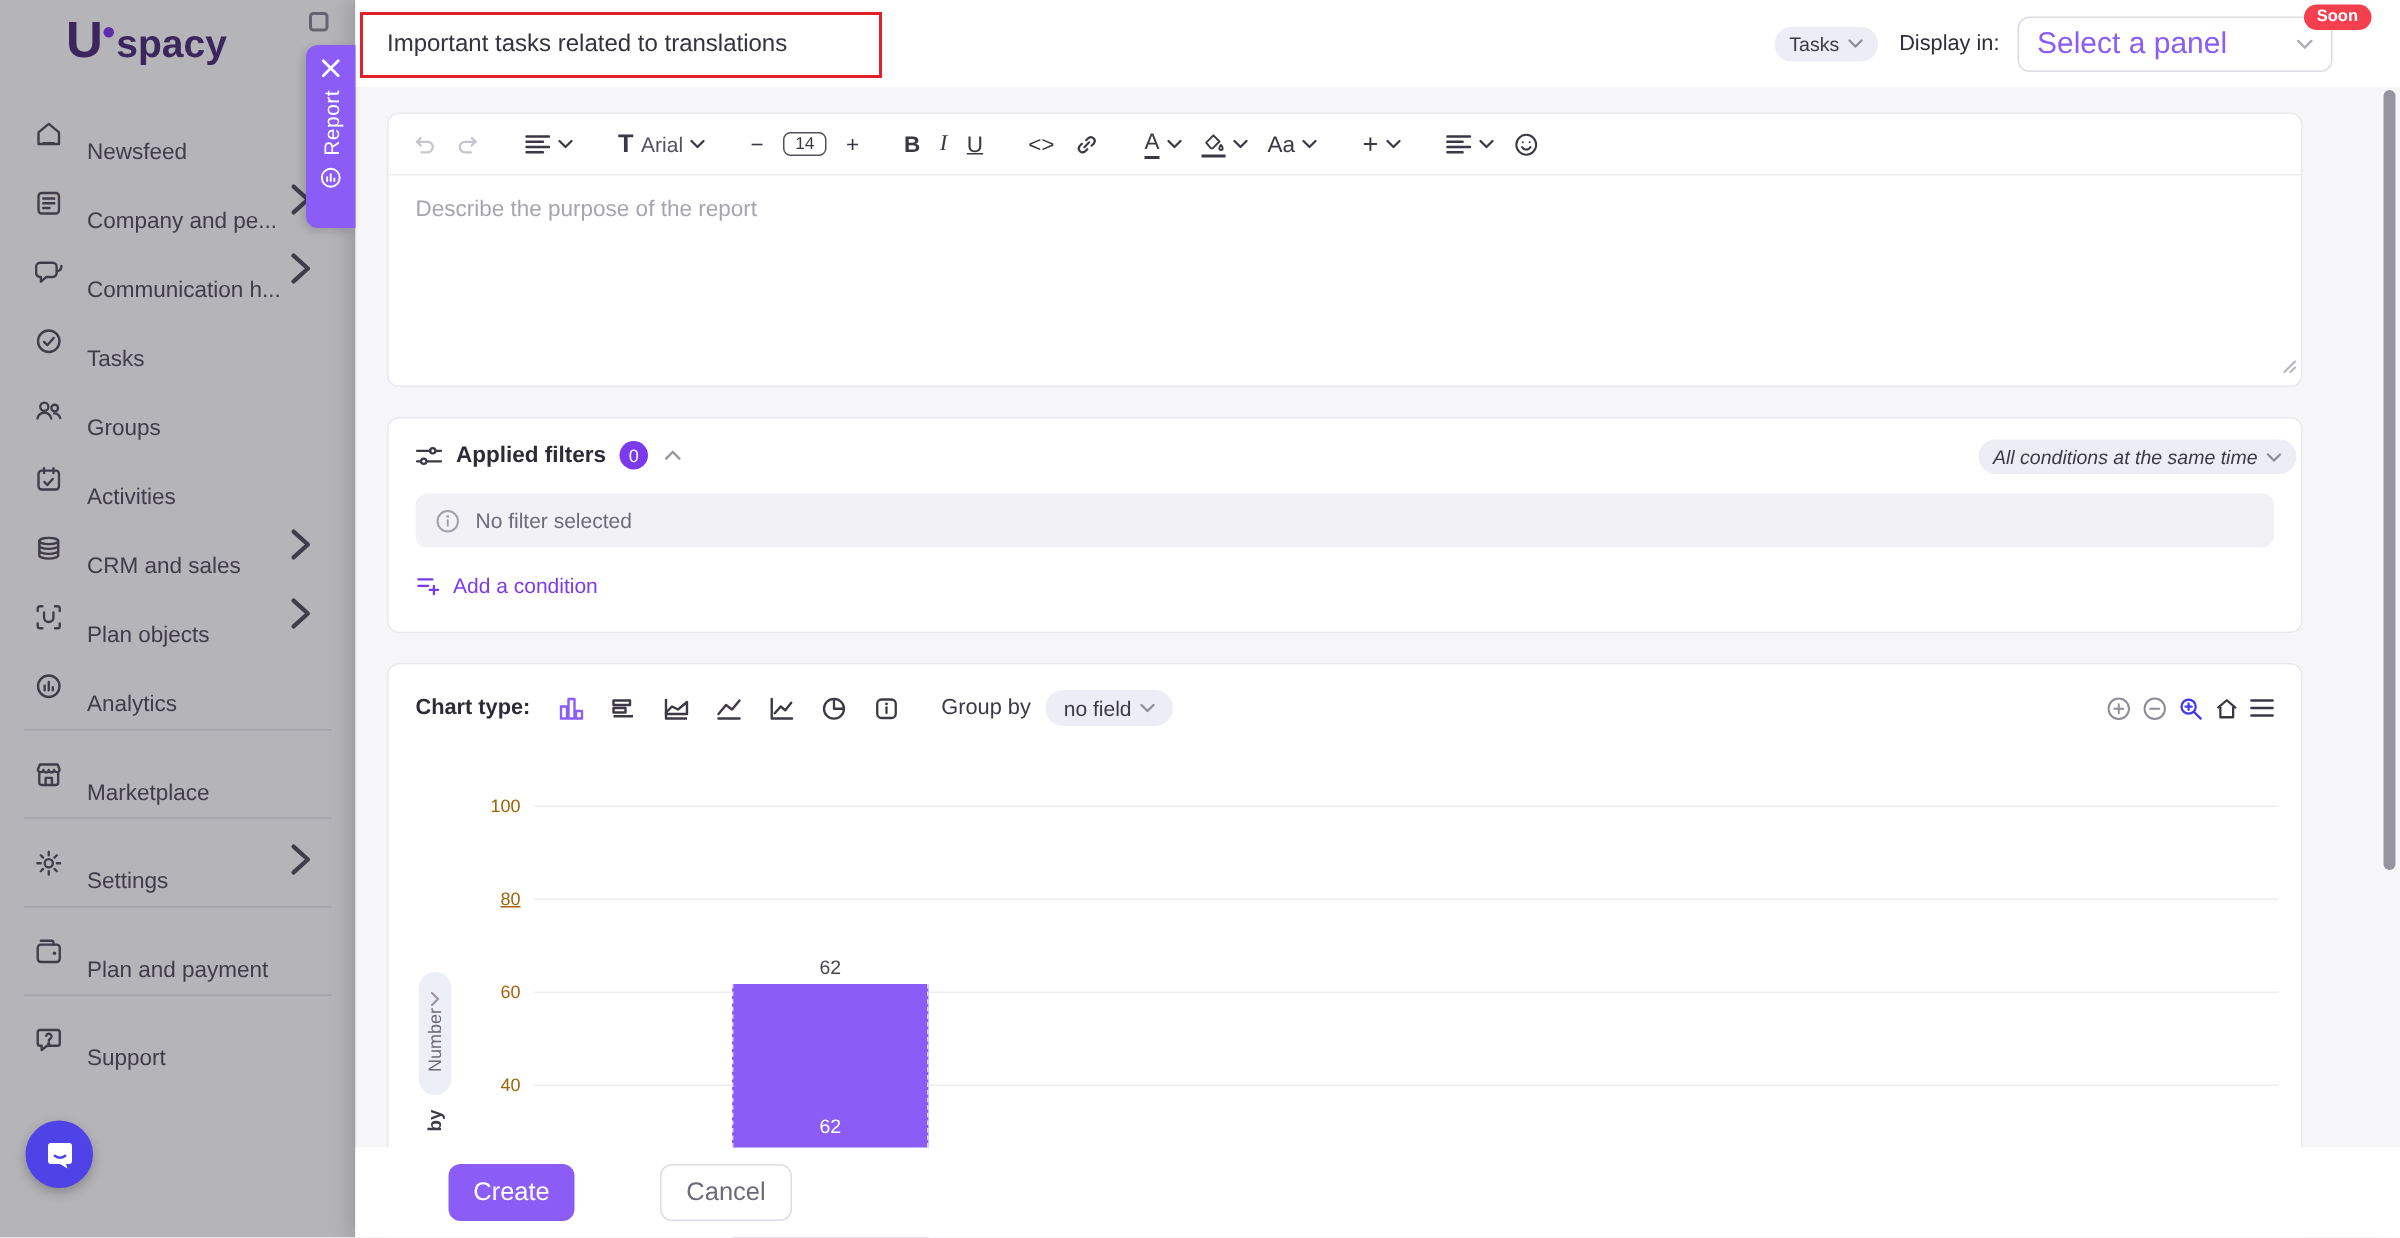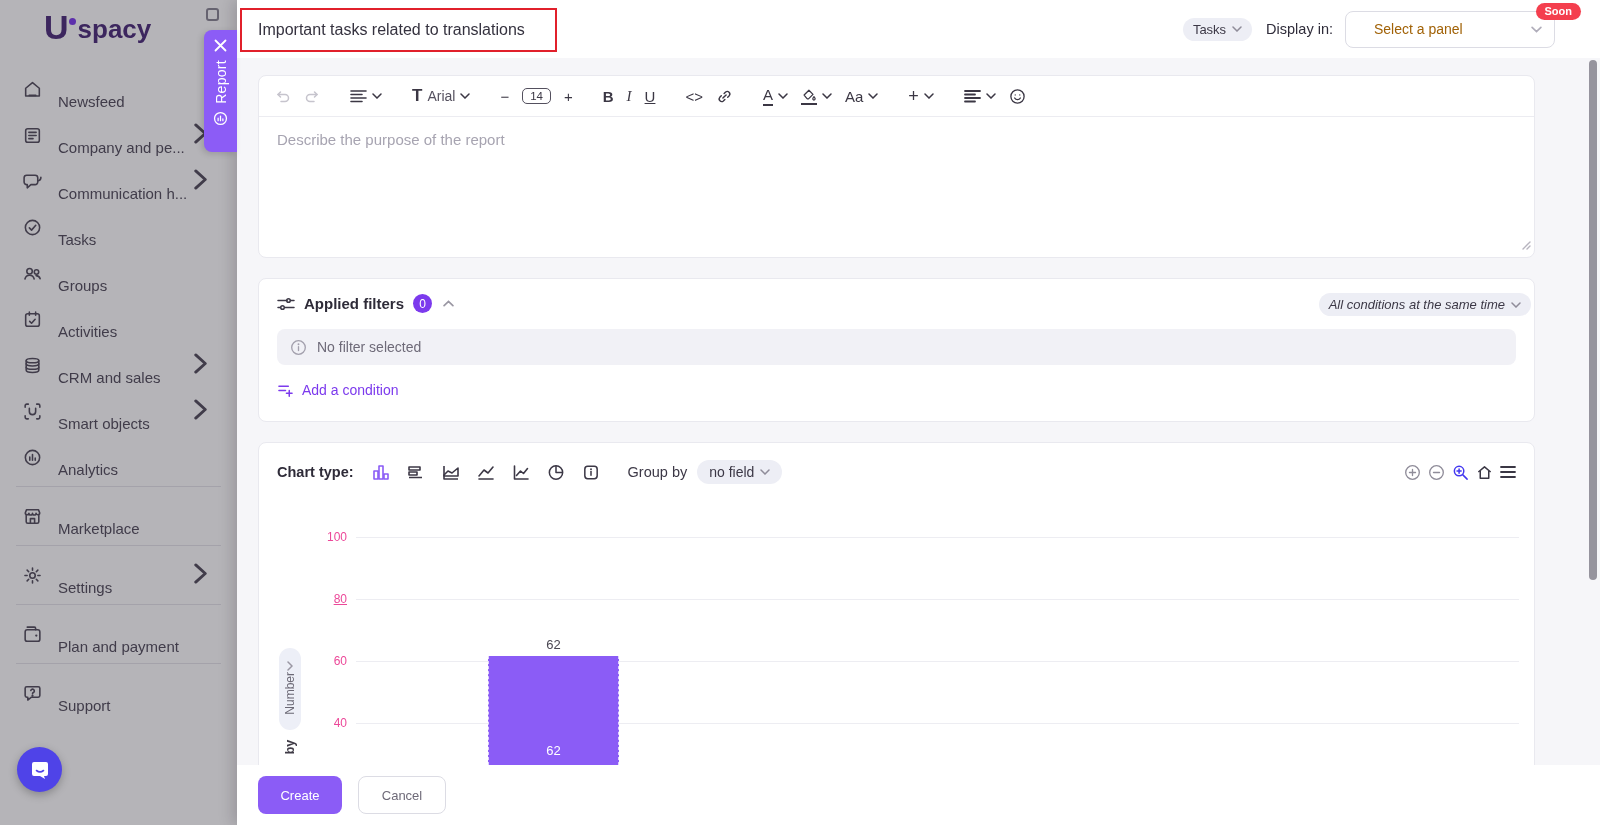--- a/index.html
+++ b/index.html
@@ -24,28 +24,28 @@
 
   
   .report-tab { position:absolute; left:204px; top:30px; width:33px; height:122px; background:#8c5cf6; border-radius:8px 0 0 8px; z-index:8; display:flex; flex-direction:column; align-items:center; padding:9px 0; color:#fff; box-shadow:-2px 2px 6px rgba(0,0,0,.15); }
   .tab-close { cursor:pointer; line-height:1; display:flex; }
   .tab-label { writing-mode:vertical-rl; transform:rotate(180deg); font-size:14px; margin:8px 0 6px; letter-spacing:.3px; }
   .tab-icon { display:flex; }
 
   
   .modal { position:absolute; left:237px; top:0; width:1363px; height:825px; background:#f6f6f9; z-index:6; box-shadow:-4px 0 14px rgba(20,16,30,.18); }
   .modal-header { position:absolute; left:0; top:0; right:0; height:58px; background:#fff; }
-  .title-box { position:absolute; left:3px; top:8px; width:317px; height:44px; border:2px solid #e1202b; background:#fff; display:flex; align-items:center; }
+  .title-box { position:absolute; left:3px; top:8px; width:348px; height:44px; border:2px solid #e1202b; background:#fff; display:flex; align-items:center; }
   .title-input { border:none; outline:none; width:100%; padding:0 16px; font-size:16px; color:#35323f; font-family:"Liberation Sans",sans-serif; background:transparent; }
   .header-controls { position:absolute; right:45px; top:0; height:58px; display:flex; align-items:center; }
   .pill { display:inline-flex; align-items:center; gap:6px; background:#edeef5; border-radius:12px; padding:4px 10px; font-size:13px; color:#3c3846; cursor:pointer; white-space:nowrap; }
   .pill .chev { color:#8f8c99; display:flex; }
   .display-in { font-size:14.5px; color:#2f2c3a; margin:0 12px 0 14px; }
   .panel-select { position:relative; width:210px; height:37px; background:#fff; border:1px solid #dcdce4; border-radius:8px; display:flex; align-items:center; justify-content:space-between; padding:0 12px; cursor:pointer; }
-  .panel-placeholder { color:#a16207; font-size:14px;margin-left:16px; }
+  .panel-placeholder { color:#8b5cf6; font-size:20px; }
   .panel-select .chev { color:#b0adba; display:flex; }
   .soon-badge { position:absolute; top:-9px; right:-27px; background:#f43f4e; color:#fff; font-size:11px; font-weight:bold; padding:2px 9px 3px; border-radius:10px; }
 
   .modal-body { position:absolute; left:0; top:58px; right:0; bottom:0; overflow:hidden; padding:17px 65px 0 21px; }
   .card { background:#fff; border:1px solid #e9e9ef; border-radius:8px; }
 
   
   .editor-card { height:183px; margin-bottom:20px; position:relative; }
   .toolbar { height:41px; border-bottom:1px solid #ececf1; display:flex; align-items:center; padding:0 16px; gap:13px; color:#3b3744; }
   .tbtn { display:inline-flex; align-items:center; gap:5px; cursor:pointer; font-size:15px; color:#3b3744; }
@@ -82,32 +82,32 @@
   .ct-icon { cursor:pointer; display:flex; }
   .ct-icon.active { color:#8b5cf6; }
   .groupby-label { font-size:14.5px; color:#3c3846; margin-left:27px; }
   .groupby-pill { margin-left:10px; font-size:14px; padding:4px 12px; }
   .toolbox { margin-left:auto; display:flex; align-items:center; gap:7px; }
   .tool-icon { cursor:pointer; display:flex; color:#8f8c99; }
   .tool-icon.dark { color:#3a3744; }
   .tool-icon.active { color:#4338f0; }
   .plot { position:absolute; left:0; right:0; top:60px; bottom:0; }
   .gridline { position:absolute; left:97px; right:15px; height:1px; background:#ededf2; }
-  .ytick { position:absolute; left:40px; width:48px; text-align:right; font-size:12px; color:#ec4899; }
+  .ytick { position:absolute; left:40px; width:48px; text-align:right; font-size:12px; color:#a16207; }
   .bar { position:absolute; left:229px; width:131px; top:153px; height:200px; background:#8b5cf6; border-left:1px dashed rgba(255,255,255,.75); border-right:1px dashed rgba(255,255,255,.75); }
   .bar-label-top { position:absolute; left:229px; width:131px; top:134px; text-align:center; font-size:13px; color:#4a4752; }
   .bar-label-bottom { position:absolute; left:229px; width:131px; top:240px; text-align:center; font-size:13px; color:#fff; }
   .axis-pill { position:absolute; left:20px; top:145px; width:22px; height:82px; background:#edeff7; border-radius:11px; display:flex; flex-direction:column; align-items:center; justify-content:center; cursor:pointer; }
   .axis-pill-text { writing-mode:vertical-rl; transform:rotate(180deg); font-size:12px; color:#6b6875; }
   .axis-pill .chev { color:#9a97a3; display:flex; transform:rotate(-90deg); margin-bottom:3px; }
   .axis-by { position:absolute; left:14px; top:237px; width:34px; text-align:center; transform:rotate(-90deg); font-size:12.5px; font-weight:bold; color:#3f3b46; }
 
   
   .modal-footer { position:absolute; left:0; right:0; bottom:0; height:60px; background:#fff; display:flex; align-items:center; gap:16px; padding-left:21px; z-index:10; }
-  .btn { height:38px; border-radius:8px; font-size:13px; display:inline-flex; align-items:center; justify-content:center; cursor:pointer; font-family:"Liberation Sans",sans-serif; }
+  .btn { height:38px; border-radius:8px; font-size:17px; display:inline-flex; align-items:center; justify-content:center; cursor:pointer; font-family:"Liberation Sans",sans-serif;margin-left:41px; }
   .btn-create { width:84px; background:#8b5cf6; color:#fff; border:none; }
   .btn-cancel { width:88px; background:#fff; color:#6e6a78; border:1px solid #dcdce4; }
 
   .scroll-thumb { position:absolute; right:3px; top:60px; width:8px; height:520px; border-radius:4px; background:#96949e; z-index:11; cursor:pointer; }
 </style>
 </head>
 <body>
 
 <div class="stage">
 
@@ -181,21 +181,21 @@
         <span class="nav-label">CRM and sales</span>
         <span class="nav-chev"><svg width="7" height="11" viewBox="0 0 7 11" fill="none" stroke="currentColor" stroke-width="1.6" stroke-linecap="round">
               <path d="M1 1l5 4.5L1 10"></path>
             </svg></span>
       </div>
       <div class="nav-item">
         <svg viewBox="0 0 20 20">
             <path d="M3 6V4.5A1.5 1.5 0 0 1 4.5 3H6M14 3h1.5A1.5 1.5 0 0 1 17 4.5V6M17 14v1.5a1.5 1.5 0 0 1-1.5 1.5H14M6 17H4.5A1.5 1.5 0 0 1 3 15.5V14"></path>
             <path d="M7 7v3a3 3 0 0 0 6 0V7"></path>
           </svg>
-        <span class="nav-label">Smart objects</span>
+        <span class="nav-label">Plan objects</span>
         <span class="nav-chev"><svg width="7" height="11" viewBox="0 0 7 11" fill="none" stroke="currentColor" stroke-width="1.6" stroke-linecap="round">
               <path d="M1 1l5 4.5L1 10"></path>
             </svg></span>
       </div>
       <div class="nav-item">
         <svg viewBox="0 0 20 20">
             <circle cx="10" cy="10" r="6.8"></circle>
             <path d="M7.4 12.6v-3M10 12.6V7.2M12.6 12.6v-2"></path>
           </svg>
         <span class="nav-label">Analytics</span>

